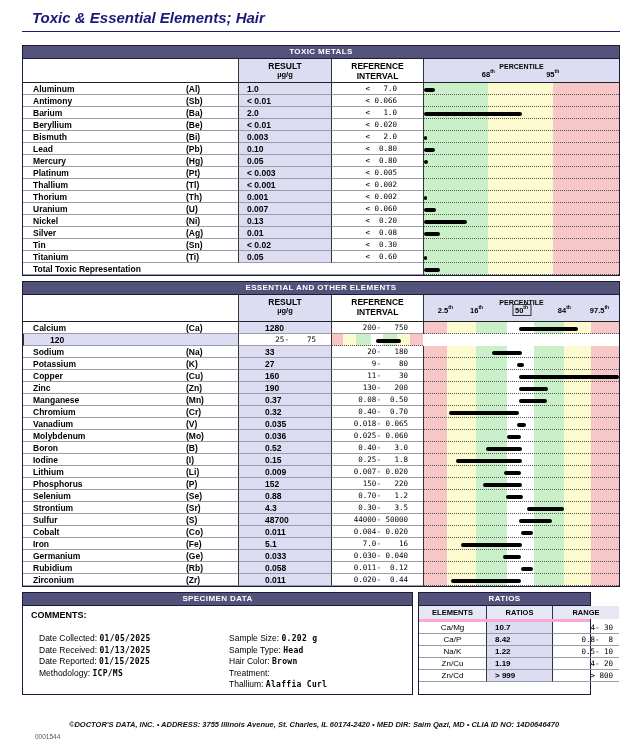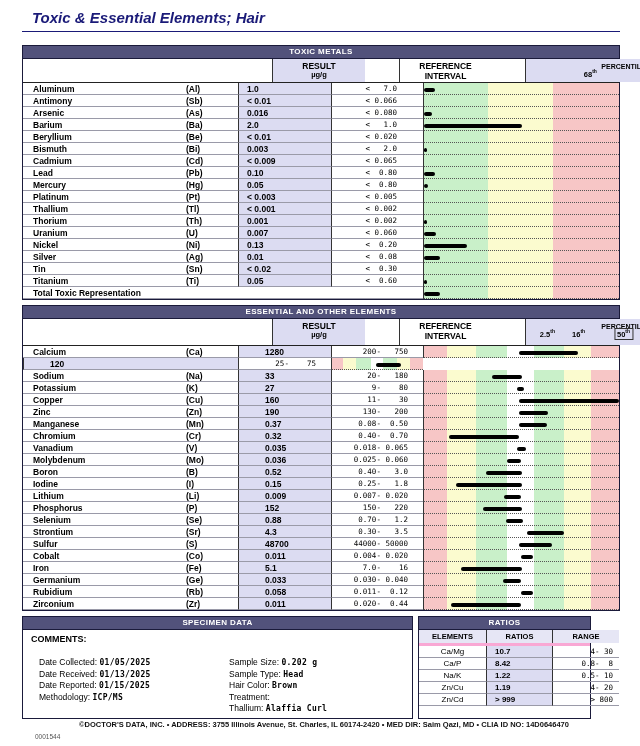--- a/index.html
+++ b/index.html
@@ -2,21 +2,21 @@
 <html style="--navy: #1a1a78; --slate: #52527b; --lav: #dcdcf2;"><head>
 <meta charset="utf-8">
 <style>
   html,body{margin:0;padding:0;background:#fff;}
   #doc{position:relative;width:640px;height:746px;background:#fff;font-family:"Liberation Sans",sans-serif;overflow:hidden;}
   .title{position:absolute;left:32px;top:9px;font-size:15px;font-weight:bold;font-style:italic;color:var(--navy);}
   .title-rule{position:absolute;left:22px;width:598px;top:31px;border-top:1.5px solid var(--navy);}
   .content{position:absolute;left:22px;top:45px;width:598px;}
   .tbl{border:1px solid #1a1a3a;margin-bottom:5px;background:#fff;}
   .secbar{height:12px;line-height:12px;background:var(--slate);color:#fff;font-size:8px;font-weight:bold;text-align:center;letter-spacing:.4px;border-bottom:1px solid #1a1a3a;}
-  .thead{display:grid;grid-template-columns:215px 93px 92px 196px;border-bottom:1px solid #222;gap:34px;}
+  .thead{display:grid;grid-template-columns:215px 93px 92px 196px;border-bottom:1px solid #222;}
   .thead.tox{height:23px;}
   .thead.ess{height:26px;}
   .th{box-sizing:border-box;text-align:center;font-weight:bold;font-size:8.5px;line-height:1.18;padding-top:2px;}
   .th.b-l{border-left:1px solid #333;}
   .th.lav{background:var(--lav);}
   .th .unit{font-size:7.5px;display:block;}
   .pct-head{position:relative;}
   .pct-title{font-size:7px;font-weight:bold;}
   .tick{position:absolute;transform:translateX(-50%);font-size:7.5px;font-weight:bold;top:10px;white-space:nowrap;}
   .tick sup{font-size:5px;}
@@ -44,21 +44,21 @@
   .field{height:11.6px;font-size:8.5px;white-space:nowrap;}
   .field .fvalue{font-family:"DejaVu Sans Mono",monospace;font-weight:bold;font-size:8px;letter-spacing:.3px;}
   .rt-head{display:grid;grid-template-columns:67px 66px 67px;height:13px;border-bottom:3px solid #f9a8d4;}
   .rt-hcell{box-sizing:border-box;font-size:7.5px;font-weight:bold;text-align:center;line-height:13px;background:#e6e6f5;}
   .rt-hcell.b-l{border-left:1px solid #333;}
   .rt-row{display:grid;grid-template-columns:67px 66px 67px;height:12px;}
   .rt-c{box-sizing:border-box;display:flex;align-items:center;border-bottom:1px solid #9a9aa8;}
   .rt-c.re{justify-content:center;font-size:8px;}
   .rt-c.rr{background:var(--lav);border-left:1px solid #333;font-weight:bold;font-size:8px;padding-left:8px;}
   .rt-c.rg{border-left:1px solid #333;font-family:"DejaVu Sans Mono",monospace;font-size:7.5px;white-space:pre;justify-content:flex-end;padding-right:6px;}
-  .footer{position:absolute;left:10px;width:628px;top:720px;text-align:center;font-size:7.5px;font-weight:bold;color:#111;}
+  .footer{position:absolute;left:0;width:628px;top:720px;text-align:center;font-size:7.5px;font-weight:bold;color:#111;font-style:italic;}
   .doc-code{position:absolute;left:35px;top:733px;font-size:6.5px;color:#555;}
 </style>
 </head>
 <body>
 
 <div id="doc">
   <div class="title">Toxic &amp; Essential Elements; Hair</div>
   <div class="title-rule"></div>
 
   <div class="content">
@@ -95,31 +95,20 @@
             <div class="c name">
               <span class="nm">Antimony</span>
               <span class="sym">(Sb)</span>
             </div>
             <div class="c result">&lt; 0.01</div>
             <div class="c ref">&lt; 0.066</div>
             <div class="c pct" style="background: linear-gradient(to right, rgb(201, 240, 201) 0%, rgb(201, 240, 201) 33%, rgb(251, 251, 207) 33%, rgb(251, 251, 207) 66%, rgb(247, 198, 198) 66%, rgb(247, 198, 198) 100%);"></div>
           </div>
           <div class="row">
             <div class="c name">
-              <span class="nm">Arsenic</span>
-              <span class="sym">(As)</span>
-            </div>
-            <div class="c result">0.016</div>
-            <div class="c ref">&lt; 0.080</div>
-            <div class="c pct" style="background: linear-gradient(to right, rgb(201, 240, 201) 0%, rgb(201, 240, 201) 33%, rgb(251, 251, 207) 33%, rgb(251, 251, 207) 66%, rgb(247, 198, 198) 66%, rgb(247, 198, 198) 100%);">
-              <div class="bar" style="left: 0%; width: 4%;"></div>
-            </div>
-          </div>
-          <div class="row">
-            <div class="c name">
               <span class="nm">Barium</span>
               <span class="sym">(Ba)</span>
             </div>
             <div class="c result">2.0</div>
             <div class="c ref">&lt;   1.0</div>
             <div class="c pct" style="background: linear-gradient(to right, rgb(201, 240, 201) 0%, rgb(201, 240, 201) 33%, rgb(251, 251, 207) 33%, rgb(251, 251, 207) 66%, rgb(247, 198, 198) 66%, rgb(247, 198, 198) 100%);">
               <div class="bar" style="left: 0%; width: 50%;"></div>
             </div>
           </div>
           <div class="row">
@@ -134,29 +123,20 @@
           <div class="row">
             <div class="c name">
               <span class="nm">Bismuth</span>
               <span class="sym">(Bi)</span>
             </div>
             <div class="c result">0.003</div>
             <div class="c ref">&lt;   2.0</div>
             <div class="c pct" style="background: linear-gradient(to right, rgb(201, 240, 201) 0%, rgb(201, 240, 201) 33%, rgb(251, 251, 207) 33%, rgb(251, 251, 207) 66%, rgb(247, 198, 198) 66%, rgb(247, 198, 198) 100%);">
               <div class="bar" style="left: 0%; width: 1.5%;"></div>
             </div>
-          </div>
-          <div class="row">
-            <div class="c name">
-              <span class="nm">Cadmium</span>
-              <span class="sym">(Cd)</span>
-            </div>
-            <div class="c result">&lt; 0.009</div>
-            <div class="c ref">&lt; 0.065</div>
-            <div class="c pct" style="background: linear-gradient(to right, rgb(201, 240, 201) 0%, rgb(201, 240, 201) 33%, rgb(251, 251, 207) 33%, rgb(251, 251, 207) 66%, rgb(247, 198, 198) 66%, rgb(247, 198, 198) 100%);"></div>
           </div>
           <div class="row">
             <div class="c name">
               <span class="nm">Lead</span>
               <span class="sym">(Pb)</span>
             </div>
             <div class="c result">0.10</div>
             <div class="c ref">&lt;  0.80</div>
             <div class="c pct" style="background: linear-gradient(to right, rgb(201, 240, 201) 0%, rgb(201, 240, 201) 33%, rgb(251, 251, 207) 33%, rgb(251, 251, 207) 66%, rgb(247, 198, 198) 66%, rgb(247, 198, 198) 100%);">
               <div class="bar" style="left: 0%; width: 5.5%;"></div>

